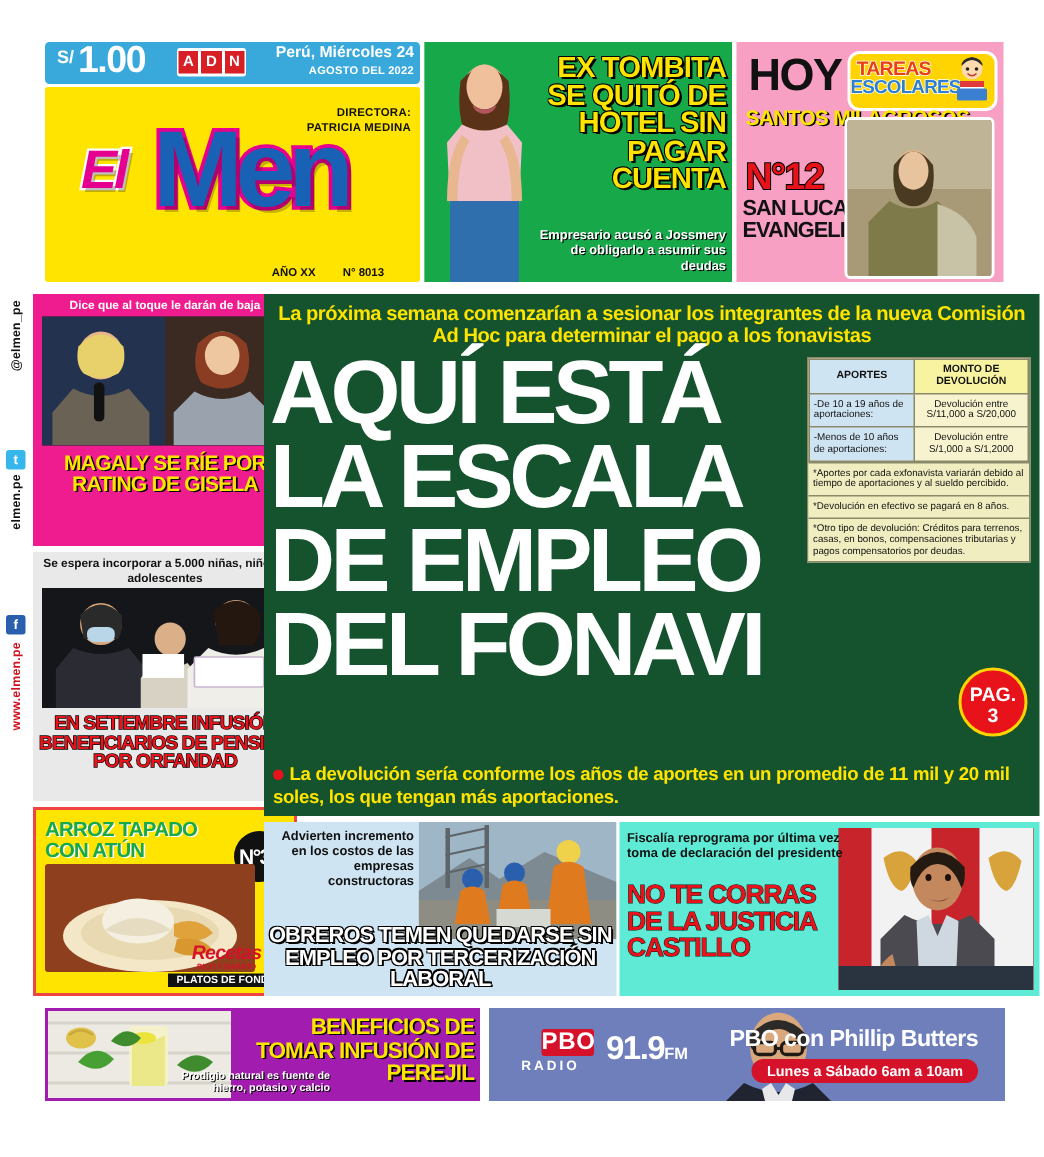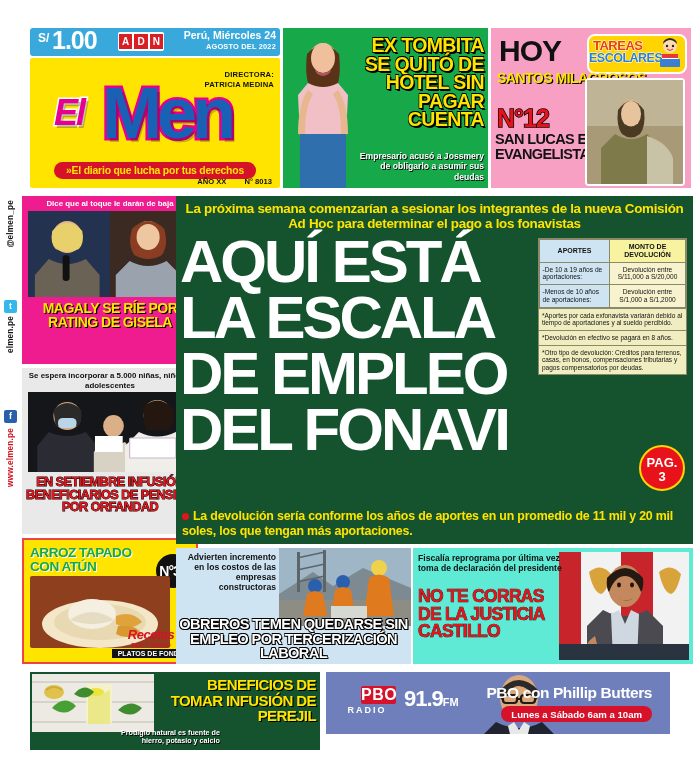--- a/index.html
+++ b/index.html
@@ -38,36 +38,36 @@
           color:#e6008f;-webkit-text-stroke:3px #fff;paint-order:stroke fill;letter-spacing:-2px;
           text-shadow:2px 3px 0 rgba(0,0,0,.25);}
   .logoMen{position:absolute;left:62px;top:2px;font-size:72px;font-weight:bold;color:#1961b4;
            letter-spacing:-5px;-webkit-text-stroke:5px #e6008f;paint-order:stroke fill;
            text-shadow:3px 4px 0 rgba(0,0,0,.22);}
   .dirBox{position:absolute;right:6px;top:12px;text-align:right;font-size:7.6px;font-weight:bold;
           color:#111;line-height:10px;letter-spacing:.2px;}
   .slogan{position:absolute;left:24px;top:104px;width:202px;height:17px;background:#d5122a;
           border-radius:9px;color:#ffe400;font-size:10.4px;font-weight:bold;text-align:center;
           line-height:17px;letter-spacing:-.2px;}
-  .yearNo{position:absolute;right:8px;bottom:2px;font-size:7.6px;font-weight:bold;color:#111;}
+  .yearNo{position:absolute;right:24px;bottom:2px;font-size:7.6px;font-weight:bold;color:#111;}
   .yearNo span{margin-left:16px;}
 
   
   .green{left:283px;top:28px;width:205px;height:160px;background:#17a84a;overflow:hidden;}
   .gPhoto{position:absolute;left:0;top:0;width:80px;height:160px;
           background:linear-gradient(165deg,#17a84a 0%,#17a84a 100%);overflow:hidden;}
   .gTitle{position:absolute;right:4px;top:8px;width:128px;text-align:right;color:#ffe400;
           font-size:19.5px;font-weight:bold;line-height:18.5px;letter-spacing:-.6px;
           text-shadow:1.6px 1.6px 0 #000,-.6px -.6px 0 #000,.6px -.6px 0 #000,-.6px .6px 0 #000;}
   .gSub{position:absolute;right:4px;bottom:6px;width:128px;text-align:right;color:#fff;
         font-size:8.6px;font-weight:bold;line-height:10.5px;
         text-shadow:.8px .8px 0 #000;}
 
   
-  .pink{left:491px;top:28px;width:200px;height:160px;background:#f7a0c4;overflow:hidden;padding-left:42px;}
+  .pink{left:491px;top:28px;width:178px;height:160px;background:#f7a0c4;overflow:hidden;padding-left:42px;}
   .hoy{position:absolute;left:8px;top:6px;font-size:30px;font-weight:bold;color:#111;letter-spacing:-1px;}
   .tareas{position:absolute;right:4px;top:6px;width:96px;height:36px;background:#ffd400;
           border:2px solid #fff;border-radius:8px;}
   .tareas .t1{position:absolute;left:4px;top:2px;font-size:13px;font-weight:bold;color:#e8410f;
               letter-spacing:-.5px;-webkit-text-stroke:1px #fff;paint-order:stroke fill;}
   .tareas .t2{position:absolute;left:0px;top:15px;font-size:12.5px;font-weight:bold;color:#2f7fd0;
               letter-spacing:-.5px;-webkit-text-stroke:1px #fff;paint-order:stroke fill;}
   .tareas .kid{position:absolute;right:2px;top:1px;width:26px;height:32px;}
   .santos{position:absolute;left:6px;top:44px;font-size:14px;font-weight:bold;color:#ffe400;
           line-height:13.5px;letter-spacing:-.5px;text-shadow:1.2px 1.2px 0 #000;}
@@ -141,21 +141,21 @@
            text-shadow:1.3px 1.3px 0 #000,-.7px -.7px 0 #000,.7px -.7px 0 #000,-.7px .7px 0 #000;}
 
   .cas{left:413px;top:548px;width:280px;height:116px;background:#5eead4;overflow:hidden;}
   .casKick{position:absolute;left:5px;top:5px;width:150px;color:#111;font-size:8.6px;
            font-weight:bold;line-height:10.2px;}
   .casImg{position:absolute;right:4px;top:4px;width:130px;height:108px;overflow:hidden;background:#b3121c;}
   .casHead{position:absolute;left:5px;top:40px;width:152px;color:#e8121a;font-size:17.5px;
            font-weight:bold;line-height:17.5px;letter-spacing:-.7px;-webkit-text-stroke:.7px #111;
            paint-order:stroke fill;}
 
-  .per{left:30px;top:672px;width:290px;height:78px;background:#14532d;overflow:hidden;}
+  .per{left:30px;top:672px;width:290px;height:62px;background:#a21caf;overflow:hidden;}
   .perImg{position:absolute;left:2px;top:2px;width:122px;height:58px;overflow:hidden;}
   .perHead{position:absolute;right:4px;top:5px;width:160px;text-align:right;color:#ffe400;
            font-size:15px;font-weight:bold;line-height:15.5px;letter-spacing:-.6px;
            text-shadow:1.2px 1.2px 0 #000;}
   .perSub{position:absolute;left:70px;bottom:4px;width:120px;text-align:right;color:#fff;
           font-size:7.2px;font-weight:bold;line-height:8.6px;text-shadow:.7px .7px 0 #000;}
 
   .pbo{left:326px;top:672px;width:344px;height:62px;background:#6f7fbb;overflow:hidden;}
   .pboLogo{position:absolute;left:12px;top:14px;width:58px;text-align:center;}
   .pboLogo .p1{background:#d5122a;color:#fff;font-size:16px;font-weight:bold;letter-spacing:.5px;
@@ -200,21 +200,20 @@
 
   <div class="abs mast">
     <div class="logoWrap">
       <span class="logoEl">El</span>
       <span class="logoMen">Men</span>
     </div>
     <div class="dirBox">
       <div>DIRECTORA:</div>
       <div>PATRICIA MEDINA</div>
     </div>
-    <div class="slogan">»El diario que lucha por tus derechos</div>
     <div class="yearNo">
       <span>AÑO XX</span>
       <span>N° 8013</span>
     </div>
   </div>
 
   <div class="abs green">
     <div class="gPhoto">
       <svg class="ph" viewBox="0 0 80 160" preserveAspectRatio="none">
         <rect width="80" height="160" fill="#17a84a"></rect>

